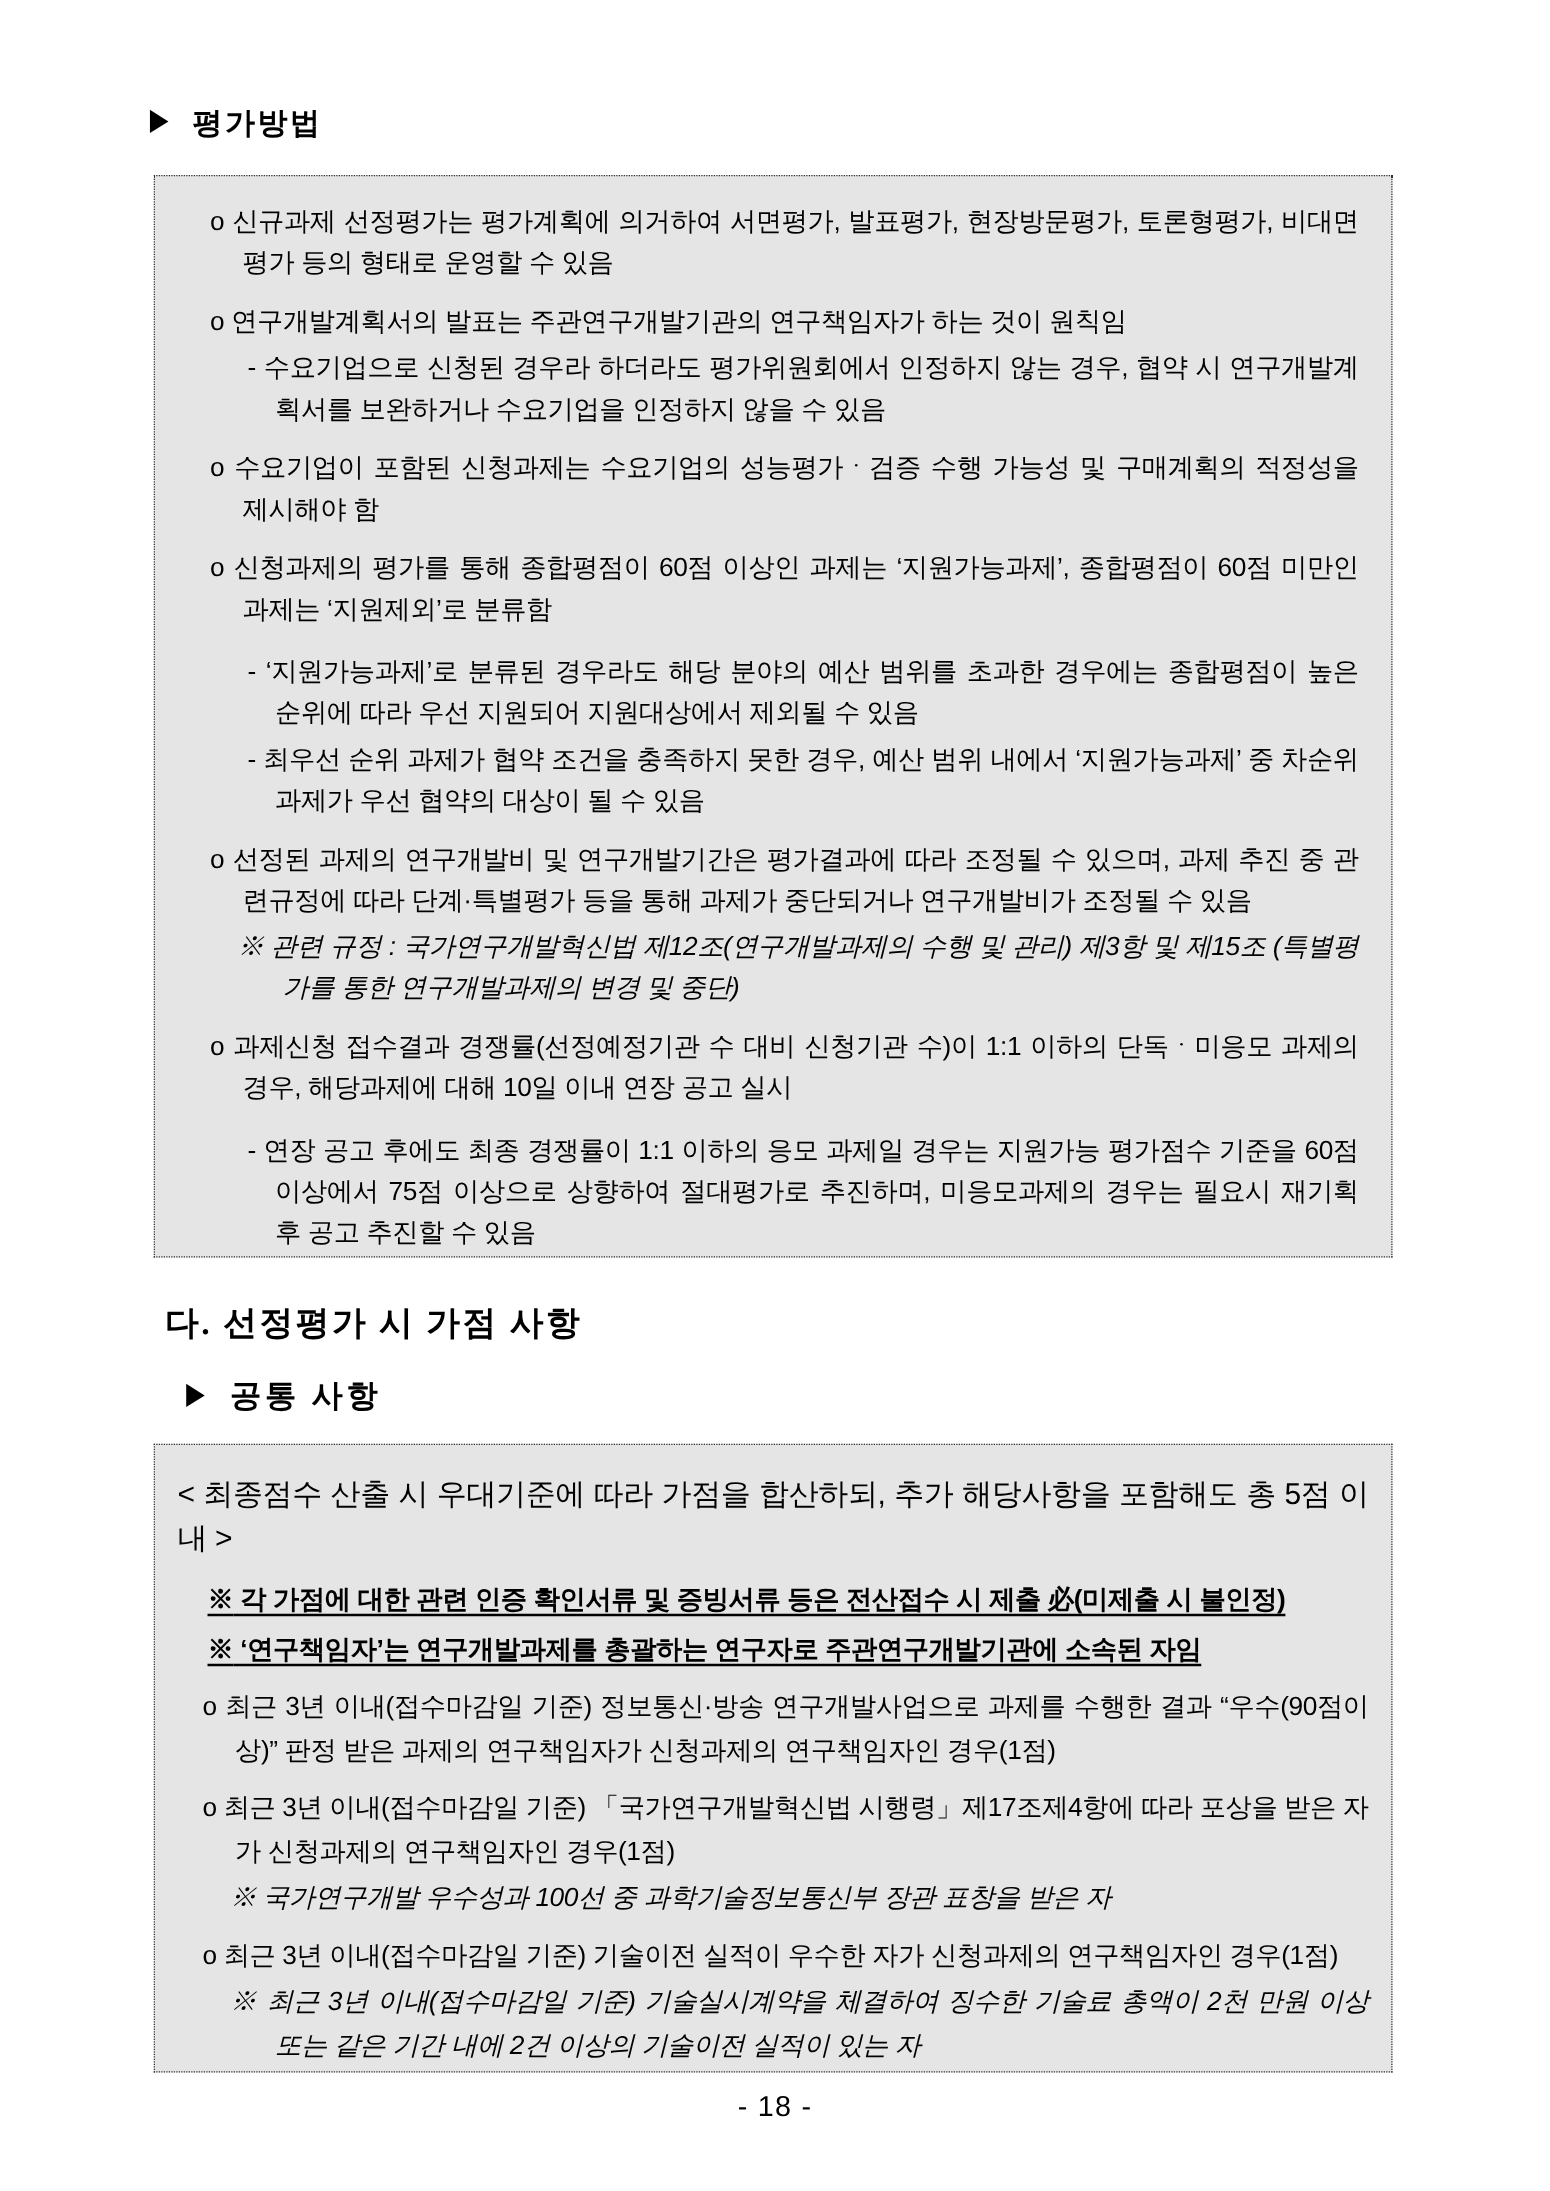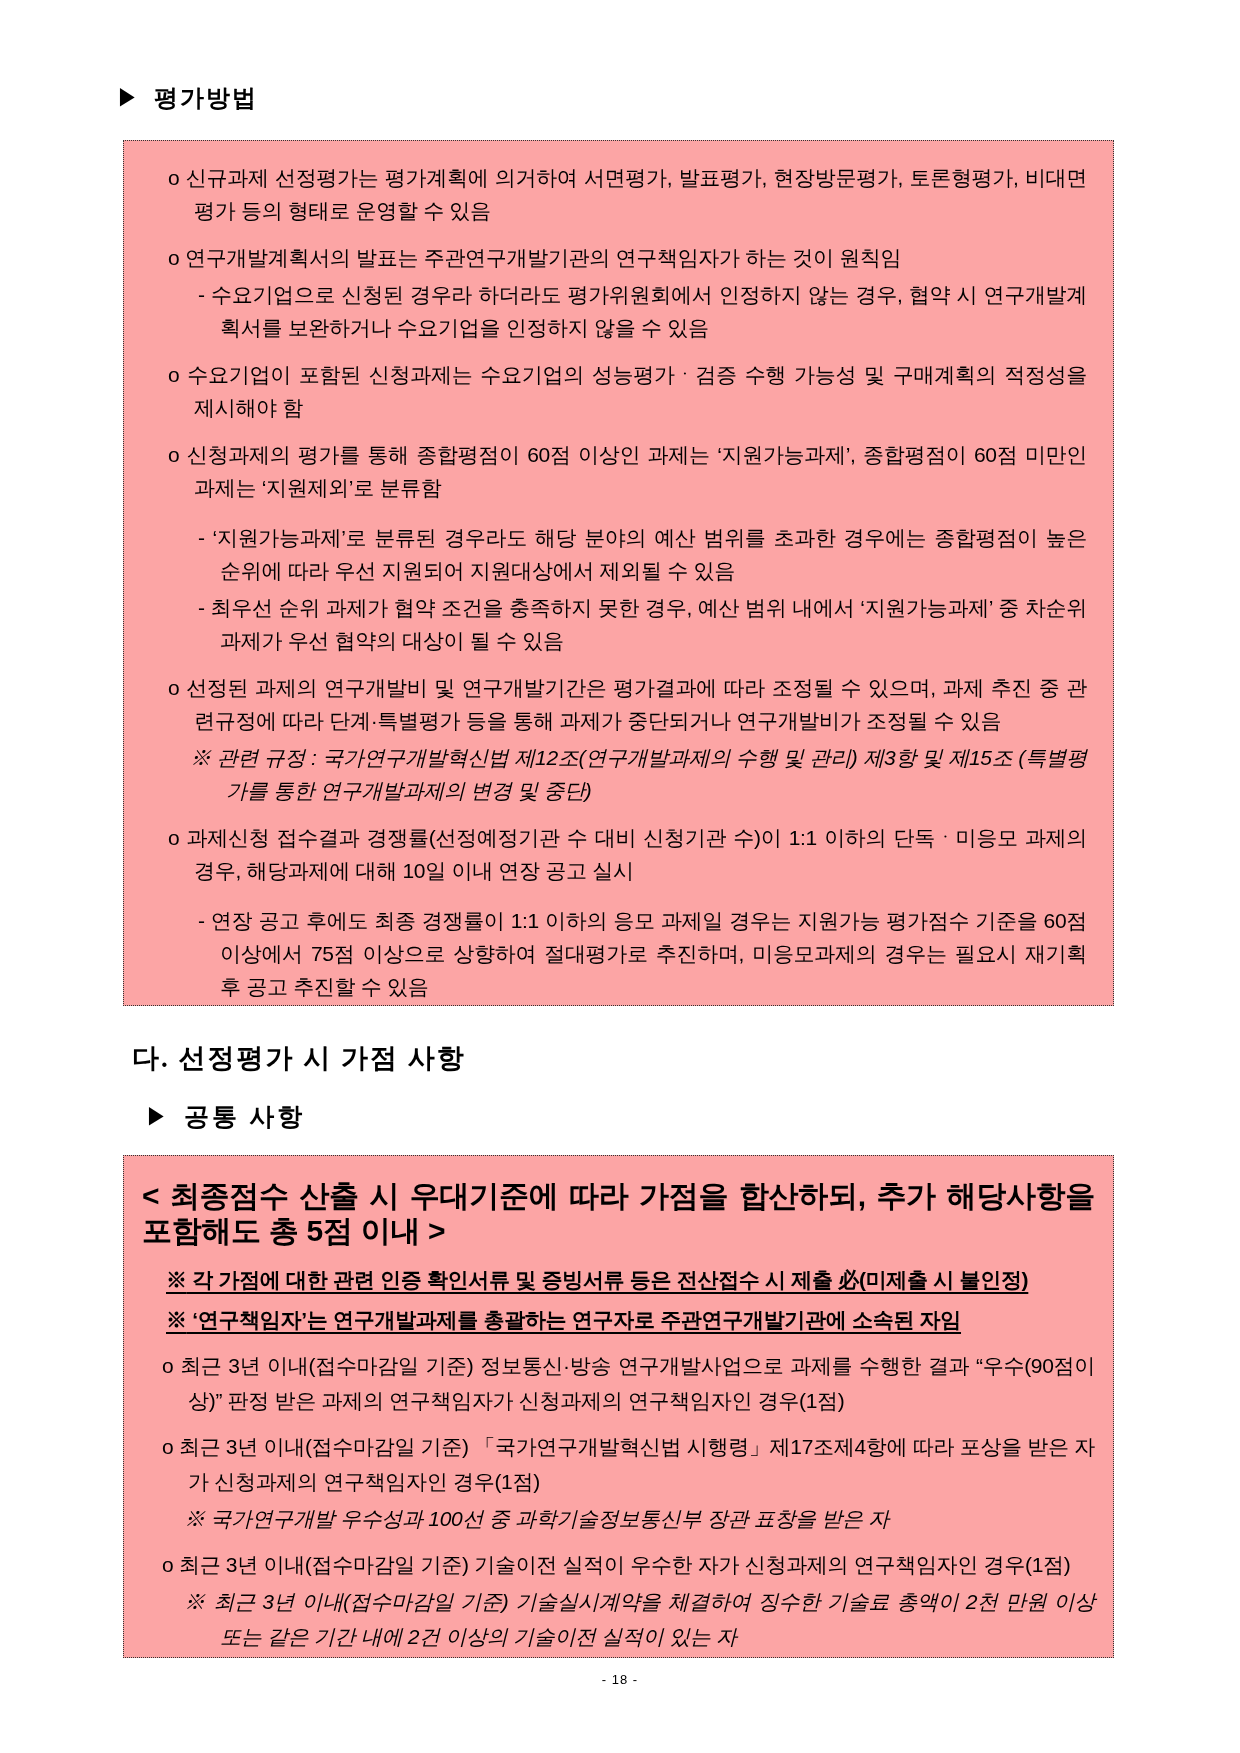--- a/index.html
+++ b/index.html
@@ -33,21 +33,21 @@
   .sec2-sub{
     position:absolute;left:146px;top:1100px;
     font-family:"Liberation Serif", serif;
     font-size:25px;font-weight:600;letter-spacing:3px;
     color:#000;
   }
   
   .box{
     position:absolute;left:123px;width:991px;
     border:1.5px dotted #333;
-    background:#fca5a5;
+    background:#e5e5e5;
     box-sizing:border-box;
   }
   .box1{top:140px;height:866px;padding:20px 26px 0 24px;}
   .box2{top:1155px;height:503px;padding:20px 18px 0 18px;}
   
   .li{
     font-size:21px;
     line-height:33px;
     letter-spacing:-0.3px;
     text-align:justify;
@@ -58,36 +58,36 @@
   .lv1{padding-left:72px;text-indent:-22px;}
   .lv1.note{padding-left:78px;text-indent:-36px;font-style:italic;}
   .box1 .li{margin-top:4px;}
   .box1 .li.lv0{margin-top:14px;}
   .box1 .li.gap{margin-top:17px;}
   .box1 .li:first-child{margin-top:0;}
   .box2 .items .li{margin-top:11px;}
   .box2 .items .li.note{margin-top:2px;}
   
   .box2-header{
-    font-size:30px;font-weight:bold;
+    font-size:24px;font-weight:normal;
     line-height:35px;letter-spacing:-0.3px;
     color:#000;text-align:justify;
     margin-top:2px;
   }
   .box2 .notes{margin-top:14px;}
   .box2 .notes .li{
     font-weight:bold;
     padding-left:52px;text-indent:-28px;
     text-decoration:underline;
     text-underline-offset:5px;
     margin-top:5px;
   }
   .footer{
     position:absolute;left:0;top:1672px;width:1240px;
-    text-align:center;font-size:13px;letter-spacing:1px;color:#000;
+    text-align:center;font-size:23px;letter-spacing:1px;color:#000;
   }
 </style>
 </head>
 <body>
 
 <div class="page">
 
   <div class="sec-title">
     <span class="h-arrow">▶</span><span>평가방법</span>
   </div>

